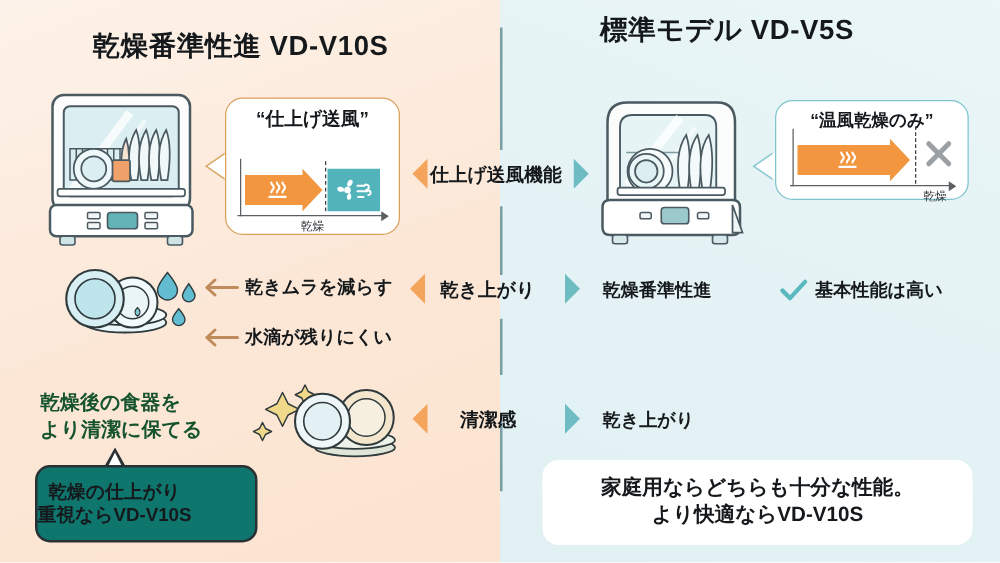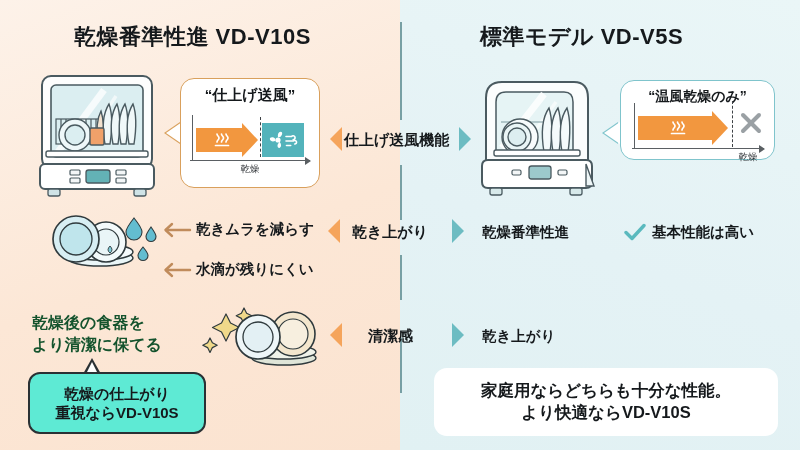--- a/index.html
+++ b/index.html
@@ -19,28 +19,28 @@
 
   .divider { position:absolute; left:400px; top:0; width:2px; height:450px; }
   .divider i { position:absolute; left:0; width:2px; background:#5c8b90; opacity:.8; display:block; }
 
   
   .title {
     position:absolute; font-weight:bold; color:#15191c; letter-spacing:.5px;
     font-size:22px; white-space:nowrap;
   }
   .title-left  { left:74px;  top:22px; }
-  .title-right { left:480px; top:22px; }
+  .title-right { left:480px; top:9px; }
 
   
   .callout {
     position:absolute; background:#ffffff; border-radius:14px;
     display:flex; flex-direction:column; align-items:center;
   }
-  .callout.left  { left:180px; top:78px; width:140px; height:110px; border:1.6px solid #d9a05c; }
+  .callout.left  { left:180px; top:78px; width:140px; height:110px; border:1.6px solid #d9a05c;gap:12px; }
   .callout.right { left:620px; top:80px; width:155px; height:80px; border:1.6px solid #7fc4cc; }
   .callout .cap {
     font-size:15px; font-weight:bold; color:#15191c; margin-top:7px; white-space:nowrap;
   }
   .callout.right .cap { font-size:14px; }
   .beak { position:absolute; width:0; height:0; }
   .beak.l { left:166px; top:122px;
             border-top:11px solid transparent; border-bottom:11px solid transparent;
             border-right:16px solid #ffffff; filter: drop-shadow(-1.4px 0 0 #d9a05c); }
   .beak.r { left:604px; top:122px;
@@ -89,22 +89,22 @@
   
   .ltext { position:absolute; font-size:14.5px; font-weight:bold; color:#15191c; white-space:nowrap; }
   .smallarrow { position:absolute; }
 
   
   .statement { position:absolute; left:32px; top:312px; font-size:16px; font-weight:bold;
       color:#14532d; line-height:1.35; white-space:nowrap; }
 
   
   .bubble { position:absolute; left:28px; top:372px; width:178px; height:62px;
-      background:#5eead4; border:2px solid #2a3134; border-radius:12px;
-      display:flex; align-items:center; justify-content:center; }
+      background:#0f766e; border:2px solid #2a3134; border-radius:12px;
+      display:flex; align-items:center; }
   .bubble span { font-size:15px; font-weight:bold; color:#15191c; line-height:1.3;
       text-align:center; white-space:pre-line; }
   .bubble-tail, .bubble-tail-in { position:absolute; width:0; height:0; }
   .bubble-tail   { left:83px; top:358px;
       border-left:9px solid transparent; border-right:9px solid transparent;
       border-bottom:16px solid #2a3134; }
   .bubble-tail-in { left:85px; top:362px;
       border-left:7px solid transparent; border-right:7px solid transparent;
       border-bottom:14px solid #ffffff; }
 

